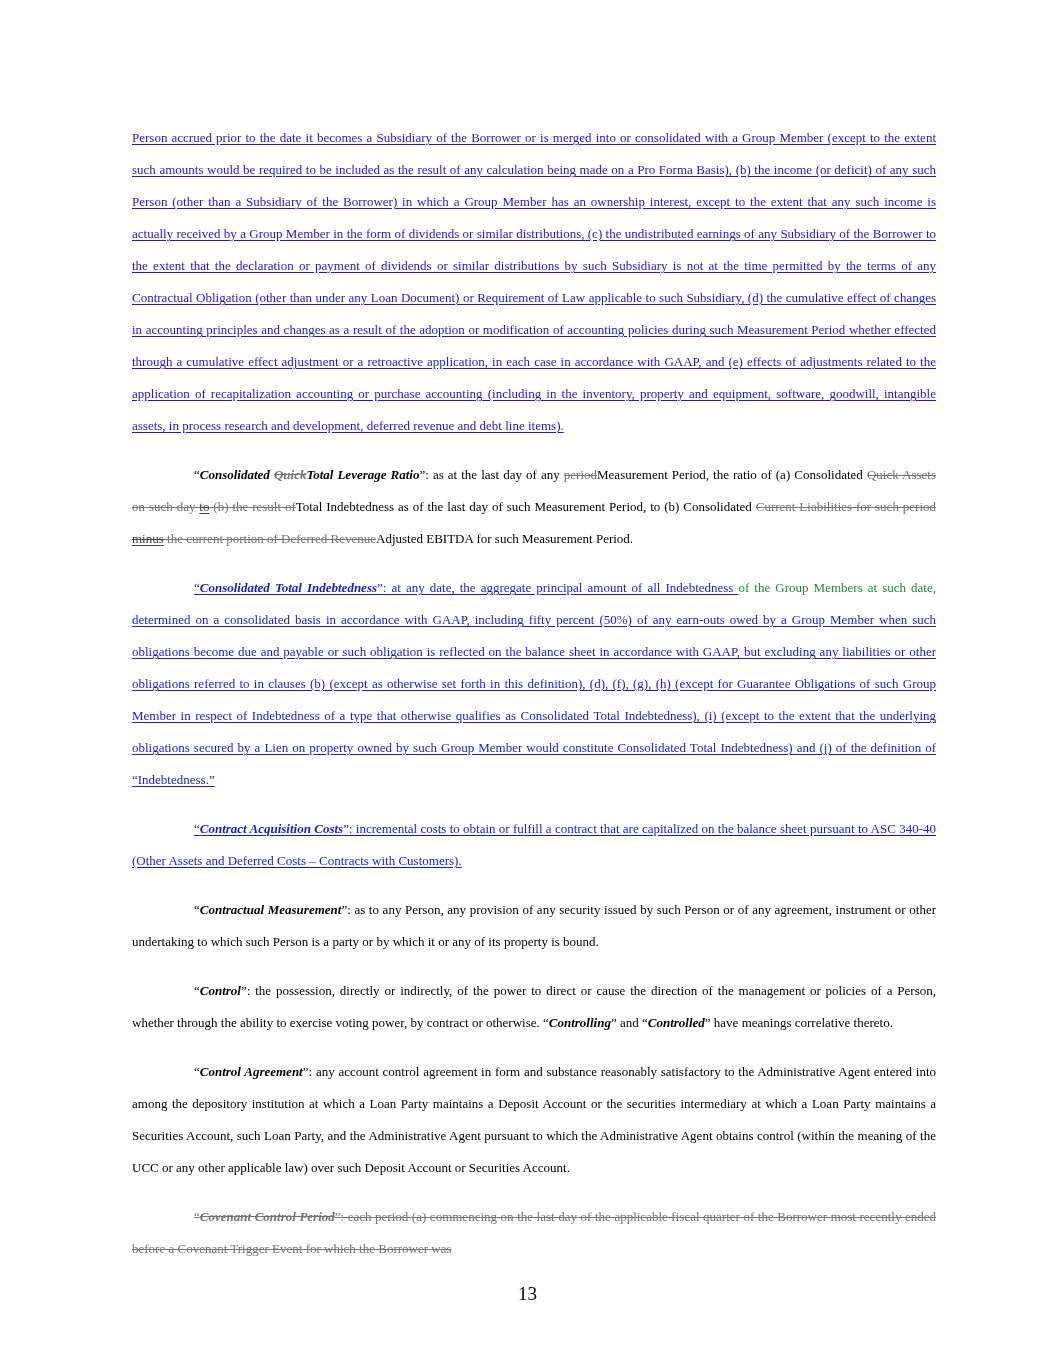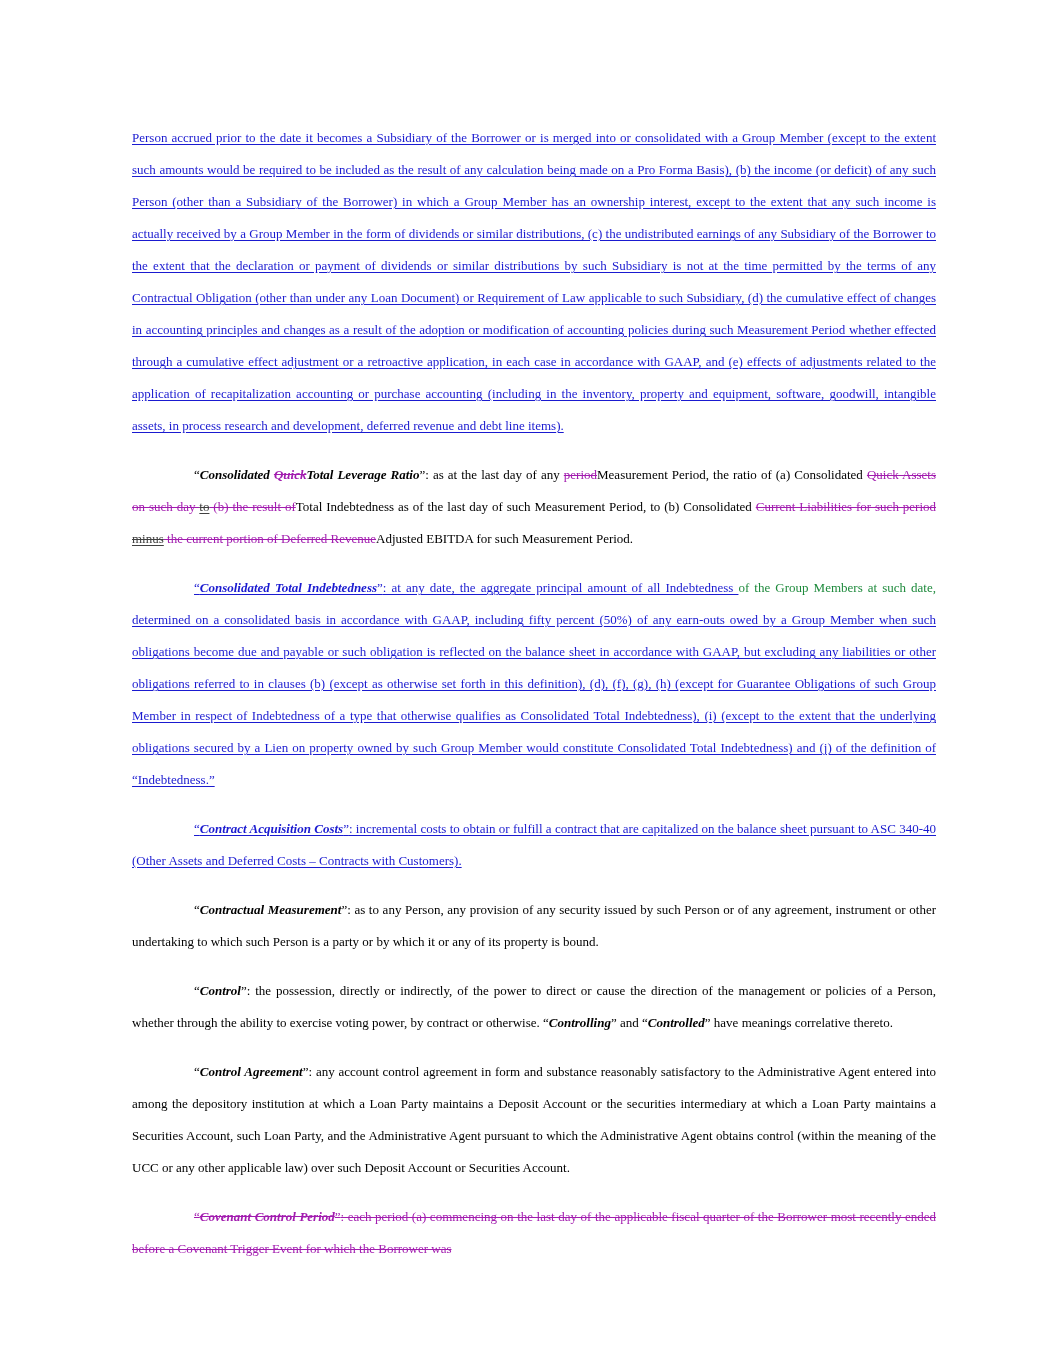--- a/index.html
+++ b/index.html
@@ -45,21 +45,21 @@
     text-underline-offset: 2px;
   }
   
   .ins2 {
     color: #1e8a3c;
     text-decoration-thickness: from-font;
     text-underline-offset: 2px;
   }
   
   .del {
-    color: #a21caf;
+    color: #737373;
     text-decoration: line-through;
     text-decoration-thickness: from-font;
   }
   
   .delins {
     color: #404040;
     text-decoration: underline line-through;
     text-decoration-thickness: from-font;
     text-underline-offset: 2px;
   }
@@ -111,13 +111,16 @@
     <p class="para">
       <span class="indent"></span><span>“</span><span class="defterm">Control Agreement</span><span>”</span><span>:  any account control agreement in form and substance reasonably satisfactory to the Administrative Agent entered into among the depository institution at which a Loan Party maintains a Deposit Account or the securities intermediary at which a Loan Party maintains a Securities Account, such Loan Party, and the Administrative Agent pursuant to which the Administrative Agent obtains control (within the meaning of the UCC or any other applicable law) over such Deposit Account or Securities Account.</span>
     </p>
 
     <p class="para">
       <span class="indent"></span><span class="del">“</span><span class="del defterm">Covenant Control Period</span><span class="del">”</span><span class="del">:  each period (a) commencing on the last day of the applicable fiscal quarter of the Borrower most recently ended before a Covenant Trigger Event for which the Borrower was</span>
     </p>
 
   </div>
 
+  <div class="footer">
+    <span>13</span>
+  </div>
 </div>
 
 </body></html>

